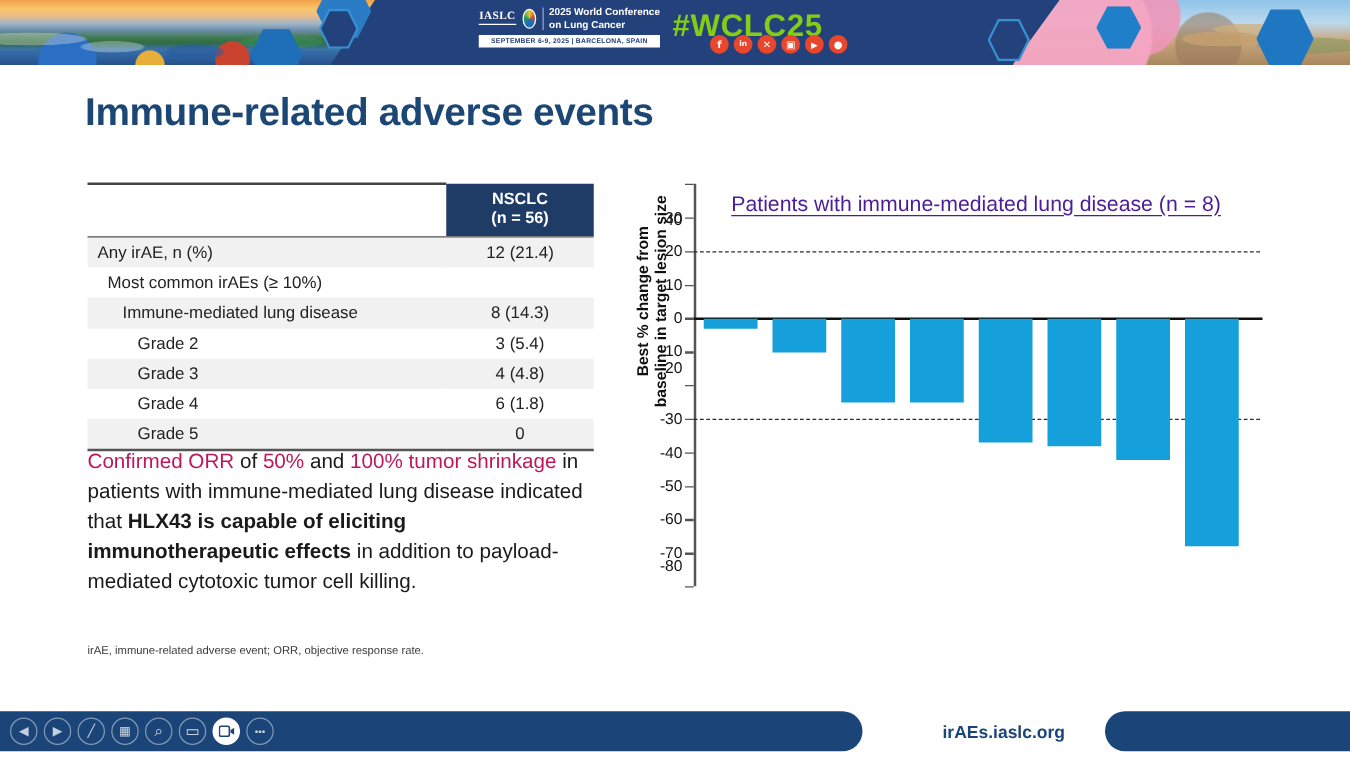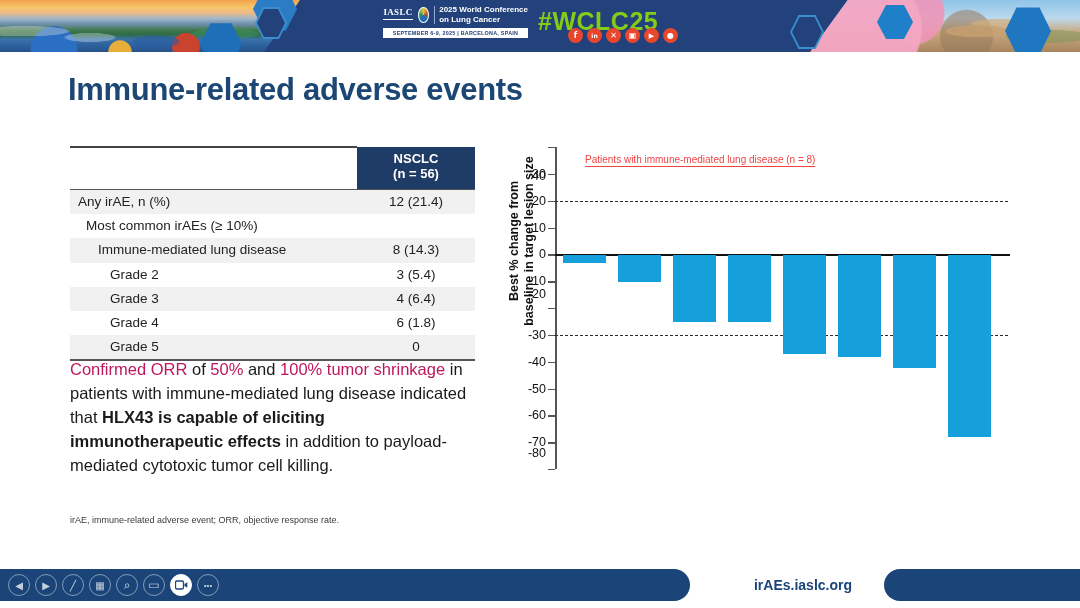--- a/index.html
+++ b/index.html
@@ -118,21 +118,21 @@
      font-size:12.5px; font-weight:700; color:#111; text-align:center; line-height:1.2; }
   .plot { position:absolute; left:50px; top:7px; width:455px; height:322px; }
   .axis-v { position:absolute; left:0; top:0; width:1.6px; height:322px; background:#555; }
   .tick { position:absolute; left:-7px; width:7px; height:1.4px; background:#555; }
   .ticklbl { position:absolute; right:100%; margin-right:9px; transform:translateY(-50%);
      font-size:12.5px; color:#111; white-space:nowrap; }
   .zeroline { position:absolute; left:0; width:455px; height:2px; background:#111; }
   .dashline { position:absolute; left:0; width:453px; height:0;
      border-top:1.6px dashed #2b2b2b; }
   .bar { position:absolute; background:#15a0dc; }
-  .chart-title { position:absolute; left:80px; top:14px; font-size:10px; color:#ef4444;
+  .chart-title { position:absolute; left:80px; top:14px; font-size:17px; color:#4c1d95;
      text-decoration:underline; text-underline-offset:3px; white-space:nowrap; }
 
   
   .footer { position:absolute; left:0; bottom:0; width:1080px; height:46px; background:#fff; }
   .fbar-left { position:absolute; left:0; top:7px; width:690px; height:32px;
      background:#1b4578; border-radius:0 16px 16px 0; }
   .fbar-right { position:absolute; right:0; top:7px; width:196px; height:32px;
      background:#1b4578; border-radius:16px 0 0 16px; }
   .url { position:absolute; left:723px; top:15px; width:160px; text-align:center;
      font-size:14px; font-weight:700; color:#1b4578; }
@@ -216,21 +216,21 @@
         <tr class="shade">
           <td class="ind2">Immune-mediated lung disease</td>
           <td class="val">8 (14.3)</td>
         </tr>
         <tr>
           <td class="ind3">Grade 2</td>
           <td class="val">3 (5.4)</td>
         </tr>
         <tr class="shade">
           <td class="ind3">Grade 3</td>
-          <td class="val">4 (6.4)</td>
+          <td class="val">4 (4.8)</td>
         </tr>
         <tr>
           <td class="ind3">Grade 4</td>
           <td class="val">6 (1.8)</td>
         </tr>
         <tr class="shade">
           <td class="ind3">Grade 5</td>
           <td class="val">0</td>
         </tr>
       </tbody>

